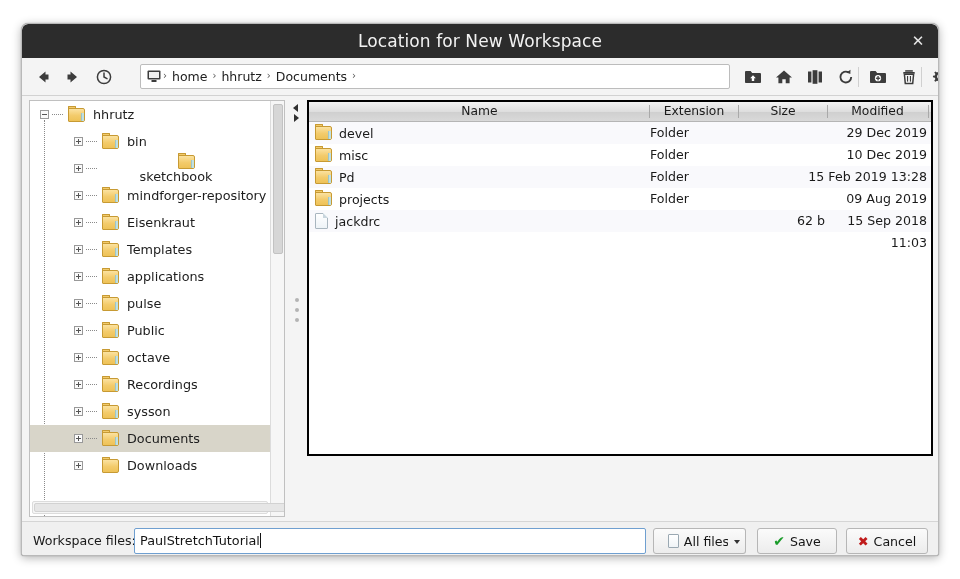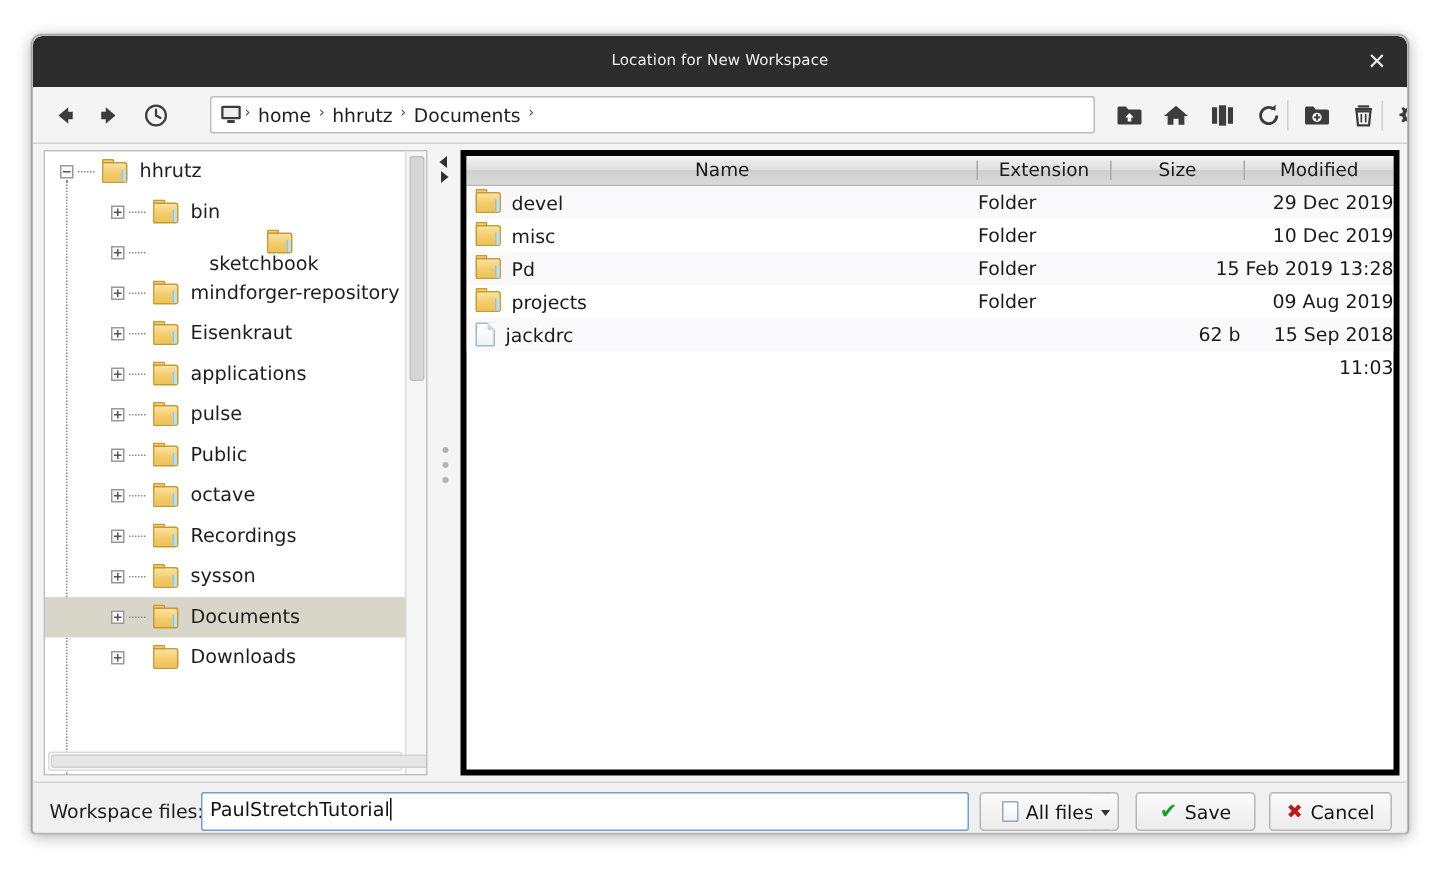--- a/index.html
+++ b/index.html
@@ -29,21 +29,21 @@
     height: 34px;
     background: #2c2c2c;
     border-radius: 6px 6px 0 0;
     color: #ffffff;
   }
   #title-text {
     position: absolute;
     left: 0; right: 0; top: 0;
     line-height: 34px;
     text-align: center;
-    font-size: 10px;
+    font-size: 17px;
     color: #f2f2f2;
     letter-spacing: 0.1px;
   }
   #close-btn {
     position: absolute;
     right: 8px; top: 5px;
     width: 24px; height: 24px;
     line-height: 24px;
     text-align: center;
     color: #e8e8e8;
@@ -292,23 +292,23 @@
     width: 4px; height: 4px;
     border-radius: 50%;
     background: #b4b4b4;
     margin-bottom: 6px;
   }
 
   
   #list-pane {
     position: absolute;
     left: 285px; top: 4px;
-    width: 626px; height: 417px;
+    width: 626px; height: 356px;
     background: #ffffff;
-    border: 4px solid #000000;
+    border: 2px solid #000000;
     overflow: hidden;
   }
   #header-row {
     position: relative;
     height: 20px;
     background: linear-gradient(180deg,#f2f2f2 0%, #dedede 50%, #cfcfcf 51%, #d9d9d9 100%);
     border-bottom: 1px solid #b5b5b5;
   }
   .hcell {
     position: absolute;
@@ -611,20 +611,30 @@
               <span class="tlabel" style="margin-left: 8px;">Eisenkraut</span>
             </div>
             <div class="trow" style="padding-left: 44px;">
               <span class="tbox plus" style="left: 44px; top: 9px;"></span>
               <span class="tdots" style="left: 56px; top: 13px; width: 11px;"></span>
               <span class="folder" style="margin-left: 28px;">
                 <span class="f-tab"></span>
                 <span class="f-back"></span>
                 <span class="f-side"></span>
               </span>
+              <span class="tlabel" style="margin-left: 8px;">Templates</span>
+            </div>
+            <div class="trow" style="padding-left: 44px;">
+              <span class="tbox plus" style="left: 44px; top: 9px;"></span>
+              <span class="tdots" style="left: 56px; top: 13px; width: 11px;"></span>
+              <span class="folder" style="margin-left: 28px;">
+                <span class="f-tab"></span>
+                <span class="f-back"></span>
+                <span class="f-side"></span>
+              </span>
               <span class="tlabel" style="margin-left: 8px;">applications</span>
             </div>
             <div class="trow" style="padding-left: 44px;">
               <span class="tbox plus" style="left: 44px; top: 9px;"></span>
               <span class="tdots" style="left: 56px; top: 13px; width: 11px;"></span>
               <span class="folder" style="margin-left: 28px;">
                 <span class="f-tab"></span>
                 <span class="f-back"></span>
                 <span class="f-side"></span>
               </span>

